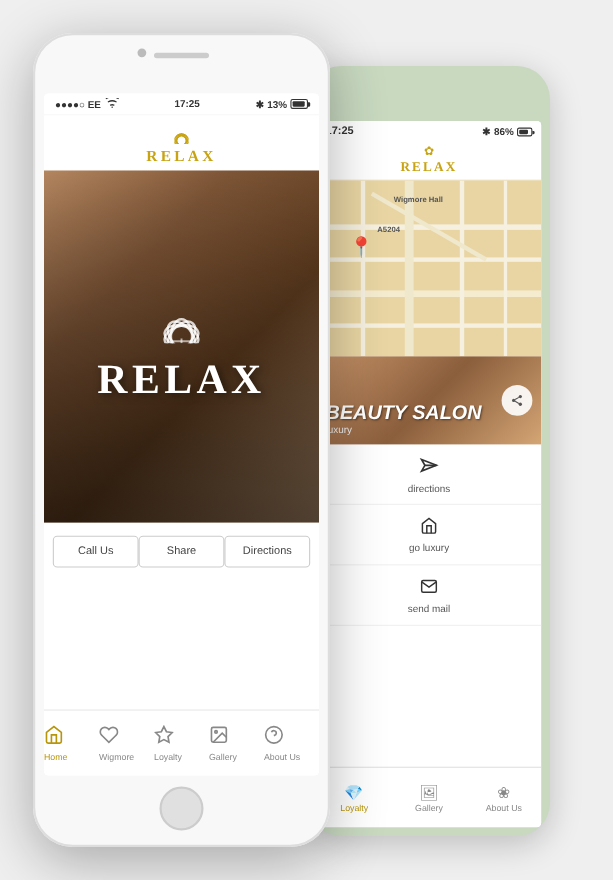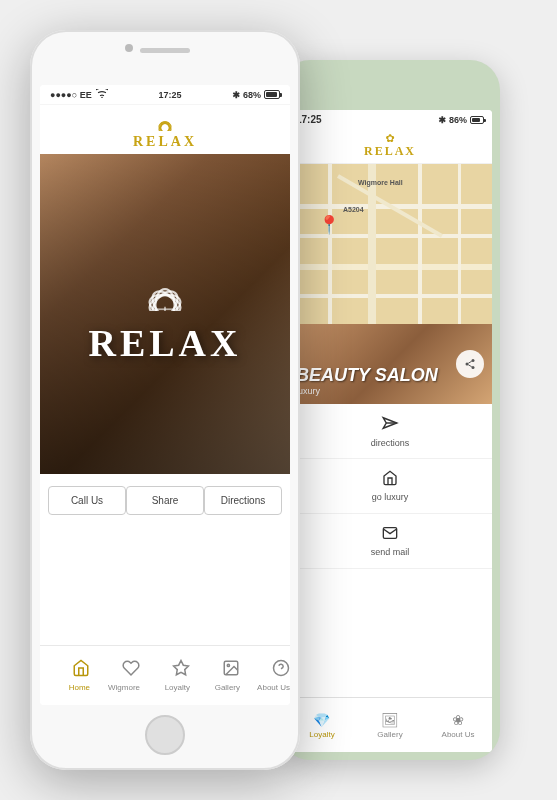--- a/index.html
+++ b/index.html
@@ -272,21 +272,20 @@
       bottom: 65px;
       background: #fff;
       border-radius: 4px;
       overflow: hidden;
     }
 
     
     .front-status {
       display: flex;
       justify-content: space-between;
-      align-items: center;
       padding: 4px 10px;
       font-size: 9px;
       font-weight: bold;
       color: #333;
       background: #fff;
       border-bottom: 1px solid #f5f5f5;
     }
 
     .front-status-left {
       display: flex;
@@ -381,21 +380,21 @@
       height: 60px;
       background: #fff;
       border-top: 1px solid #e8e8e8;
       display: flex;
     }
 
     .front-nav-item {
       flex: 1;
       display: flex;
       flex-direction: column;
-      align-items: flex-end;
+      align-items: flex-start;
       justify-content: center;
       font-size: 8px;
       color: #888;
       cursor: pointer;
     }
 
     .front-nav-item.active {
       color: #b8960c;
     }
 
@@ -541,21 +540,21 @@
               <path d="M1 1a22 22 0 0122 0" stroke="#333" stroke-width="2.5" fill="none" stroke-linecap="round"></path>
               <path d="M5 7a15 15 0 0114 0" stroke="#333" stroke-width="2.5" fill="none" stroke-linecap="round"></path>
               <path d="M9 13a8 8 0 016 0" stroke="#333" stroke-width="2.5" fill="none" stroke-linecap="round"></path>
               <circle cx="12" cy="17" r="1.5" fill="#333"></circle>
             </svg>
           </span>
         </div>
         <span>17:25</span>
         <div class="front-status-right">
           <span style="font-size:9px;">✱</span>
-          <span style="font-size:9px;">68%</span>
+          <span style="font-size:9px;">13%</span>
           <span style="display:inline-block;width:16px;height:9px;border:1.5px solid #333;border-radius:2px;position:relative;">
             <span style="position:absolute;top:1px;left:1px;width:75%;height:5px;background:#333;border-radius:1px;"></span>
             <span style="position:absolute;right:-3px;top:2px;width:2px;height:3.5px;background:#333;border-radius:0 1px 1px 0;"></span>
           </span>
         </div>
       </div>
 
       <div class="front-logo-area">
         <div style="line-height:1;">
           

